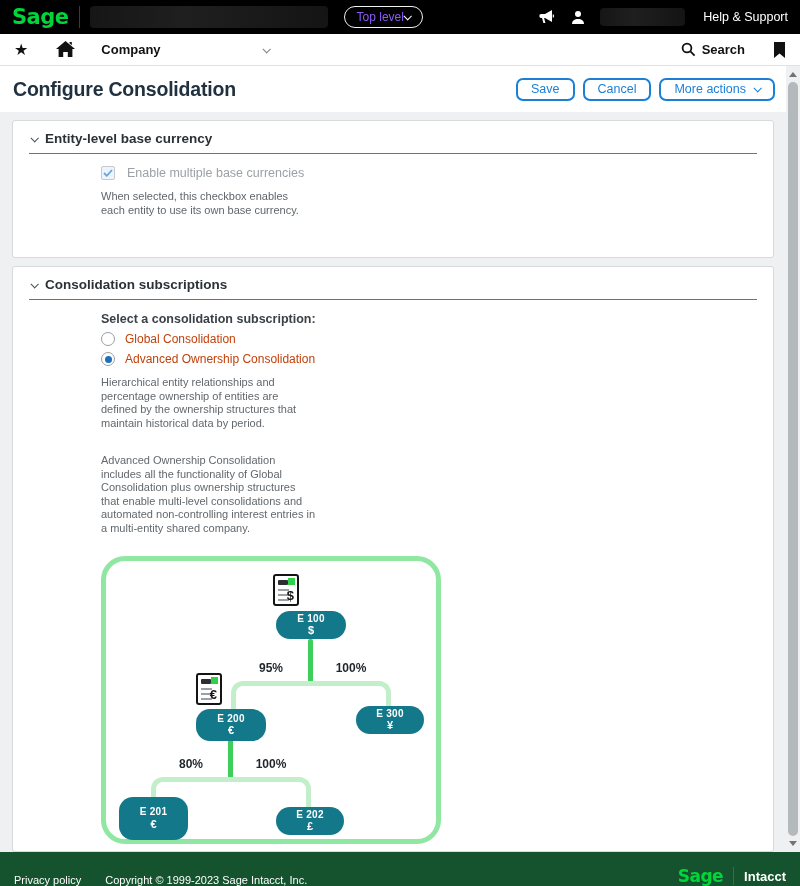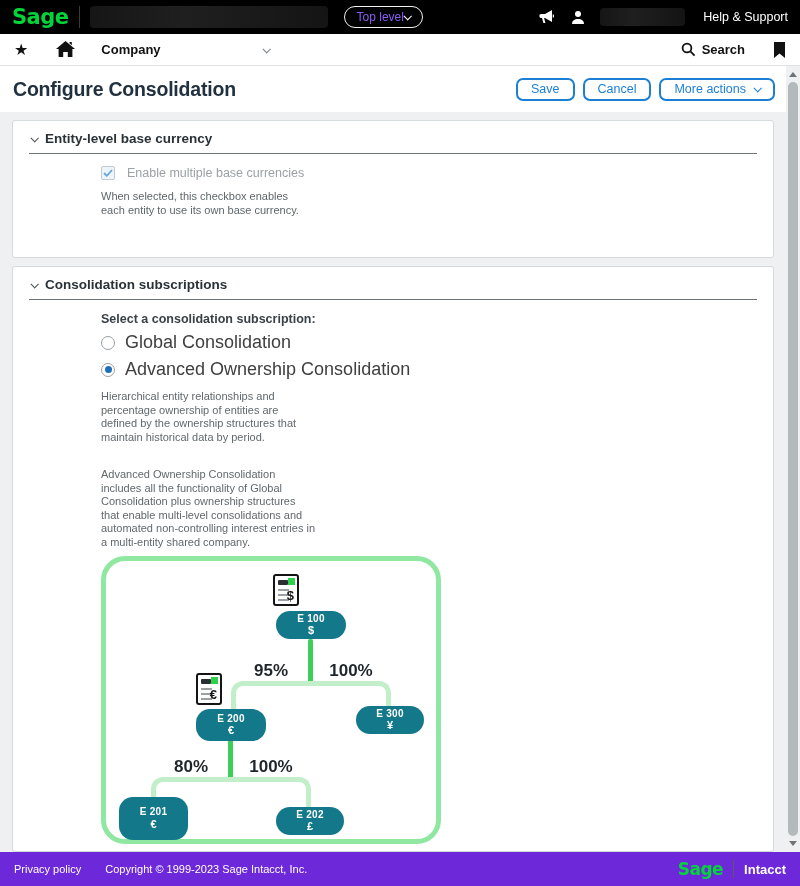--- a/index.html
+++ b/index.html
@@ -63,21 +63,21 @@
   .checkbox { width:14px; height:14px; border:1px solid #c3cbd1; border-radius:2px; background:#eef4f9; display:flex; align-items:center; justify-content:center; cursor:pointer; }
   .checkbox svg { display:block; }
   .cb-label { font-size:12.5px; color:#9ba1a6; }
   .help-text { margin-top:10px; width:212px; font-size:11px; line-height:13.5px; color:#5f666b; }
 
   
   .prompt { font-size:12.5px; font-weight:bold; color:#3a4147; }
   .radio-row { display:flex; align-items:center; gap:10px; margin-top:6px; }
   .radio { width:14px; height:14px; border:1px solid #98a0a6; border-radius:50%; background:#fff; display:flex; align-items:center; justify-content:center; cursor:pointer; }
   .radio .dot { width:7px; height:7px; border-radius:50%; background:#1d6fba; }
-  .radio-label { font-size:18px; color:#404040; }
+  .radio-label { font-size:12px; color:#c2410c; }
   .para { margin-top:10px; width:215px; font-size:11px; line-height:13.5px; color:#62686d; }
   .para.first { margin-top:24px; }
 
   
   .diagram { position:absolute; left:88px; top:289px; width:340px; height:288px; border:5px solid #8fe7a2; border-radius:24px; background:#fff; }
   .node { position:absolute; background:#13788a; color:#fff; border-radius:14px; display:flex; flex-direction:column; align-items:center; justify-content:center; line-height:1.15; }
   .node .nid { font-size:10px; font-weight:bold; letter-spacing:.3px; }
   .node .ncur { font-size:11px; font-weight:bold; }
   .n-e100 { left:170px; top:50px;  width:70px; height:28px; }
   .n-e200 { left:90px;  top:148px; width:70px; height:32px; }
@@ -87,37 +87,37 @@
   .stub { position:absolute; width:5px; background:#3ecf5a; border-radius:2px; }
   .stub1 { left:202px; top:78px;  height:47px; }
   .stub2 { left:122px; top:176px; height:45px; }
   .elbow { position:absolute; }
   .el-l { border-top:5px solid #c2efc9; border-left:5px solid #c2efc9; border-top-left-radius:12px; }
   .el-r { border-top:5px solid #c2efc9; border-right:5px solid #c2efc9; border-top-right-radius:12px; }
   .el-1l { left:125px; top:120px; width:82px; height:28px; }
   .el-1r { left:203px; top:120px; width:82px; height:25px; }
   .el-2l { left:45px;  top:216px; width:82px; height:30px; }
   .el-2r { left:123px; top:216px; width:82px; height:30px; }
-  .pct { position:absolute; width:80px; text-align:center; font-size:17px; font-weight:bold; color:#1f262b; }
+  .pct { position:absolute; width:80px; text-align:center; font-size:12px; font-weight:bold; color:#1f262b; }
   .pct-95   { left:125px; top:100px; }
   .pct-100a { left:205px; top:100px; }
   .pct-80   { left:45px;  top:196px; }
   .pct-100b { left:125px; top:196px; }
 
   .docicon { position:absolute; width:26px; height:32px; border:2px solid #141414; border-radius:3px; background:#fff; }
   .doc-usd { left:167px; top:13px; }
   .doc-eur { left:90px;  top:112px; }
   .docicon .bar  { position:absolute; left:3px; top:4px; width:10px; height:5px; background:#2b2f33; border-radius:1px; }
   .docicon .sq   { position:absolute; right:2px; top:2px; width:7px; height:7px; background:#2fd04a; }
   .docicon .l1,.docicon .l2,.docicon .l3 { position:absolute; left:3px; width:11px; height:1.5px; background:#9aa0a5; }
   .docicon .l1 { top:13px; } .docicon .l2 { top:18px; } .docicon .l3 { top:23px; }
   .docicon .cur { position:absolute; right:3px; bottom:1px; font-size:13px; font-weight:bold; color:#141414; }
 
   
-  .footer { position:absolute; left:0; top:852px; width:800px; height:34px; background:#6d28d9; display:flex; align-items:center; }
+  .footer { position:absolute; left:0; top:852px; width:800px; height:34px; background:#14532d; display:flex; align-items:flex-end; }
   .footer .privacy { color:#fff; font-size:11px; margin-left:14px; cursor:pointer; }
   .footer .copy { color:#fff; font-size:11px; margin-left:24px; }
   .footer-right { margin-left:auto; display:flex; align-items:center; gap:10px; margin-right:14px; }
   .sage-logo-sm { color:#00d639; font-size:17px; font-weight:bold; letter-spacing:-0.5px; font-family:"DejaVu Sans",sans-serif; }
   .foot-div { width:1px; height:18px; background:#5a5a5a; }
   .product { color:#fff; font-size:13px; font-weight:bold; }
 </style>
 </head>
 <body>
 

